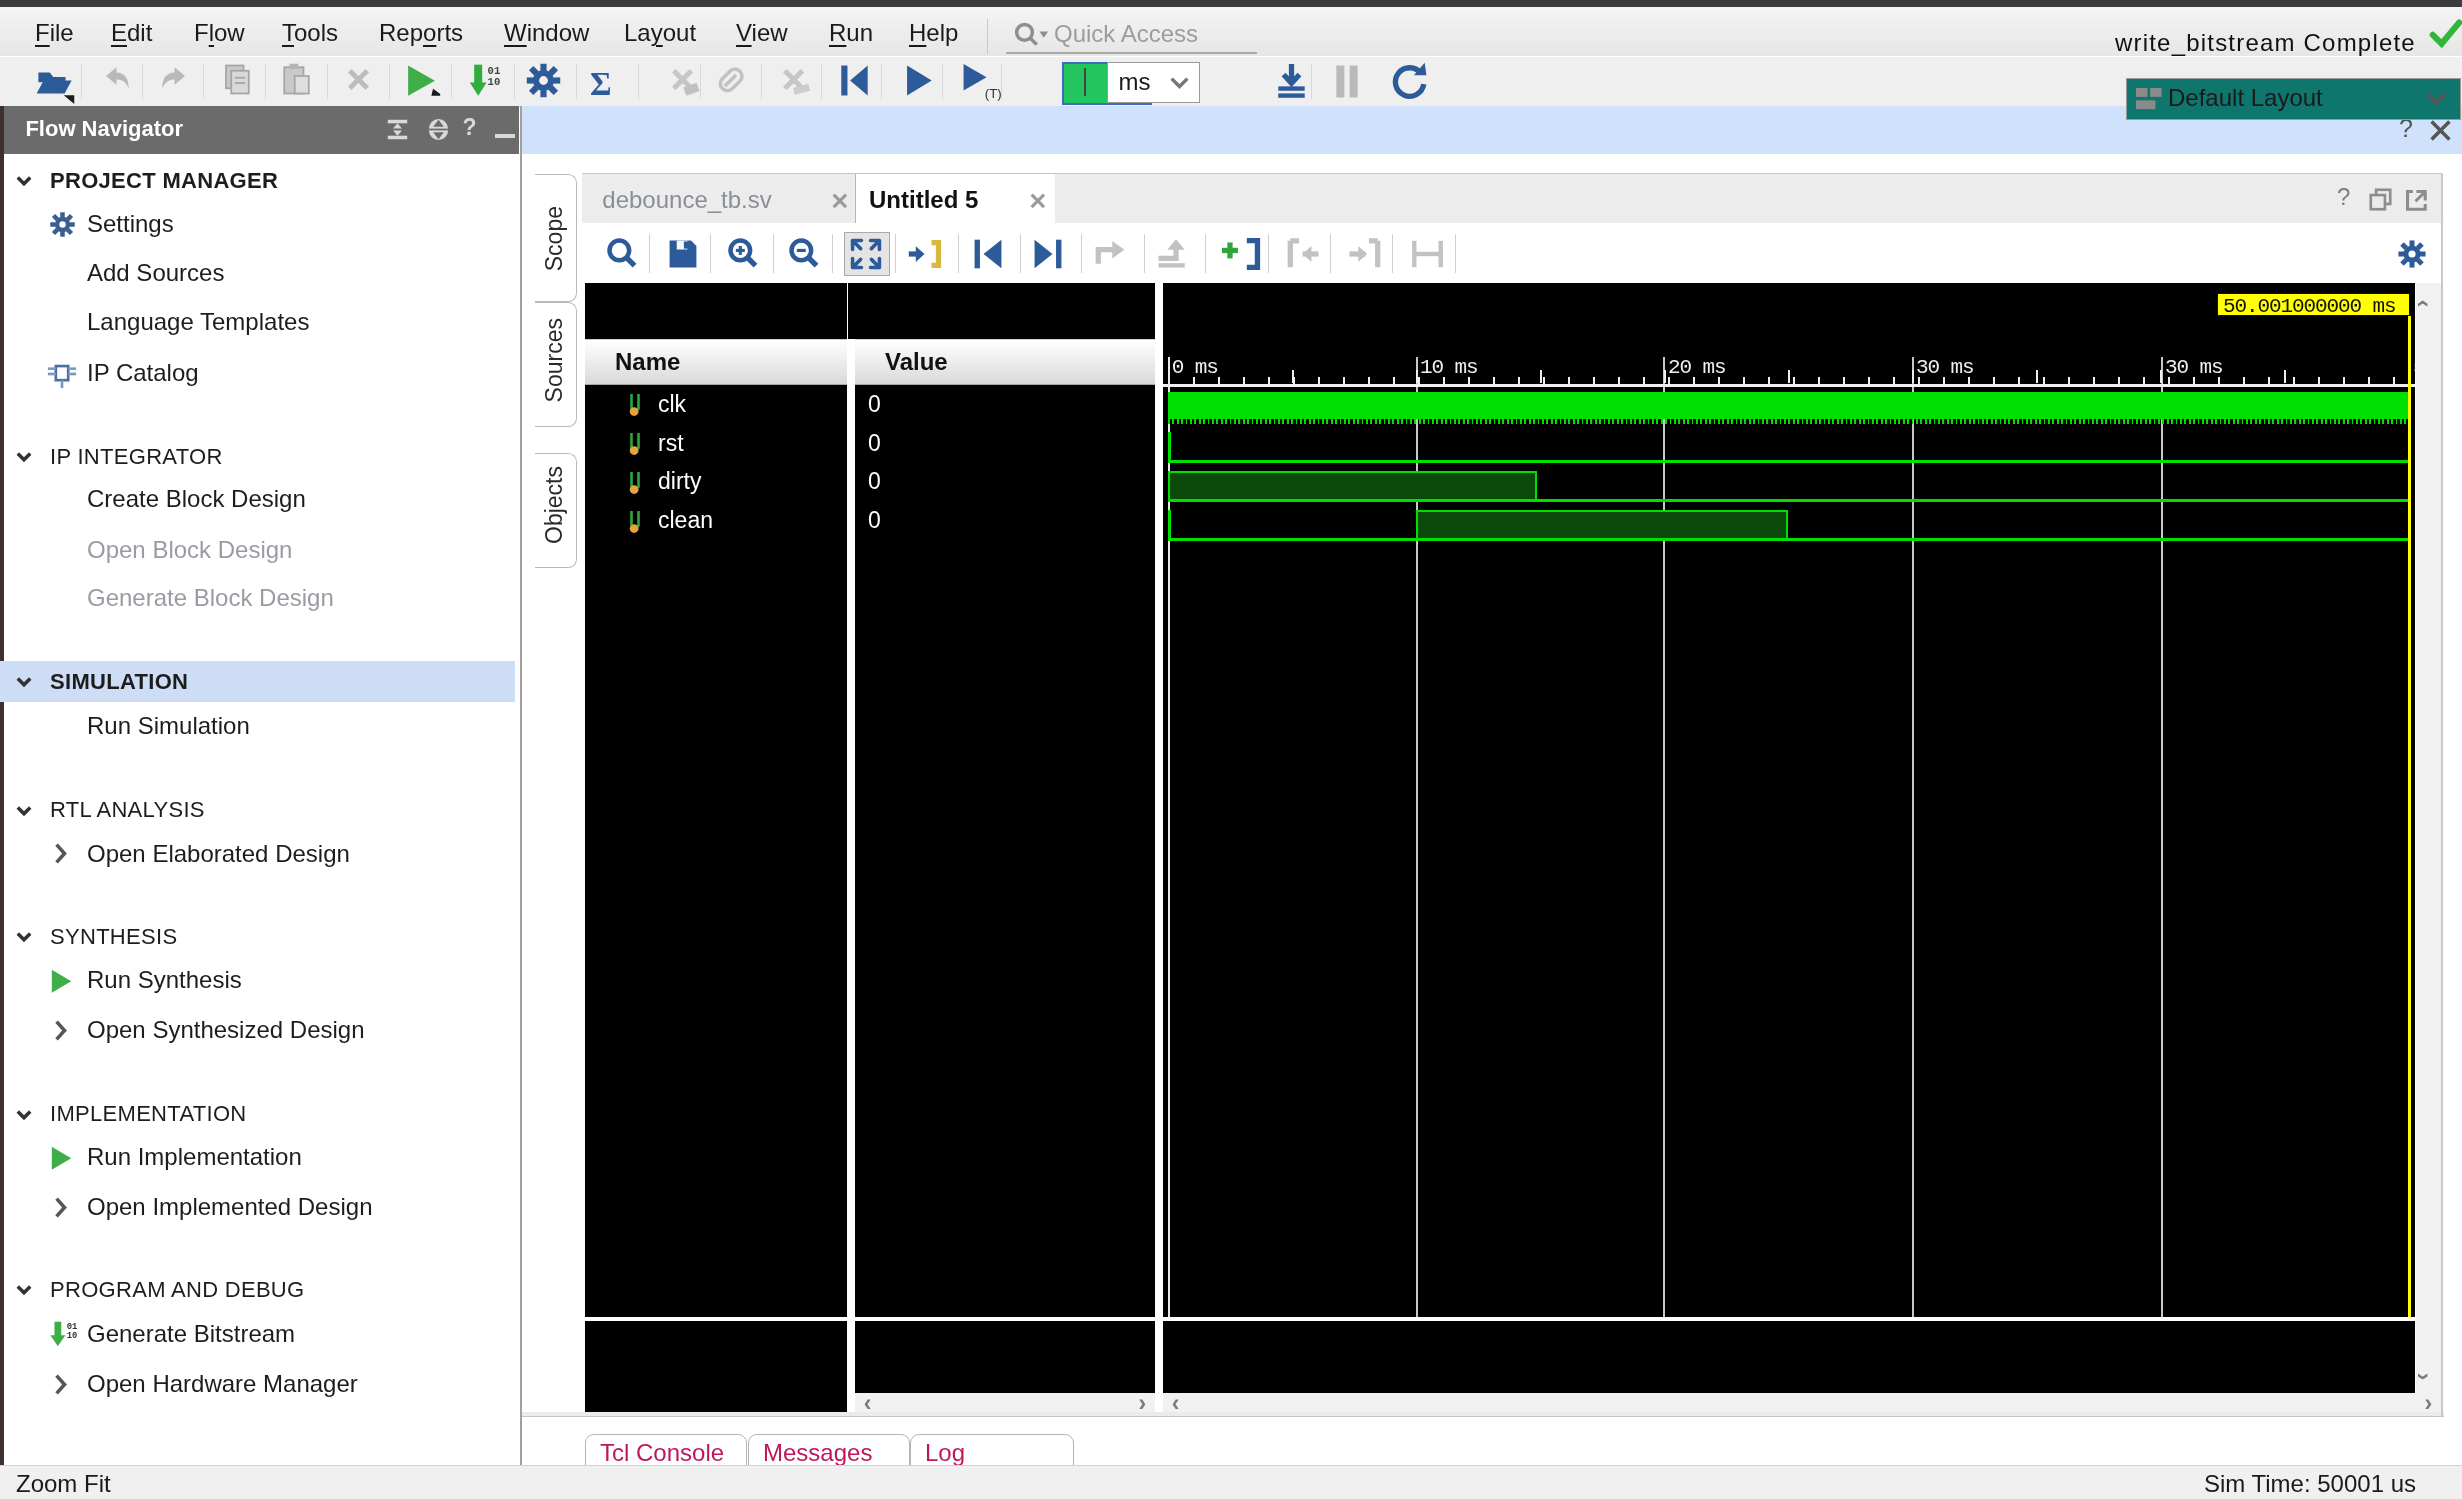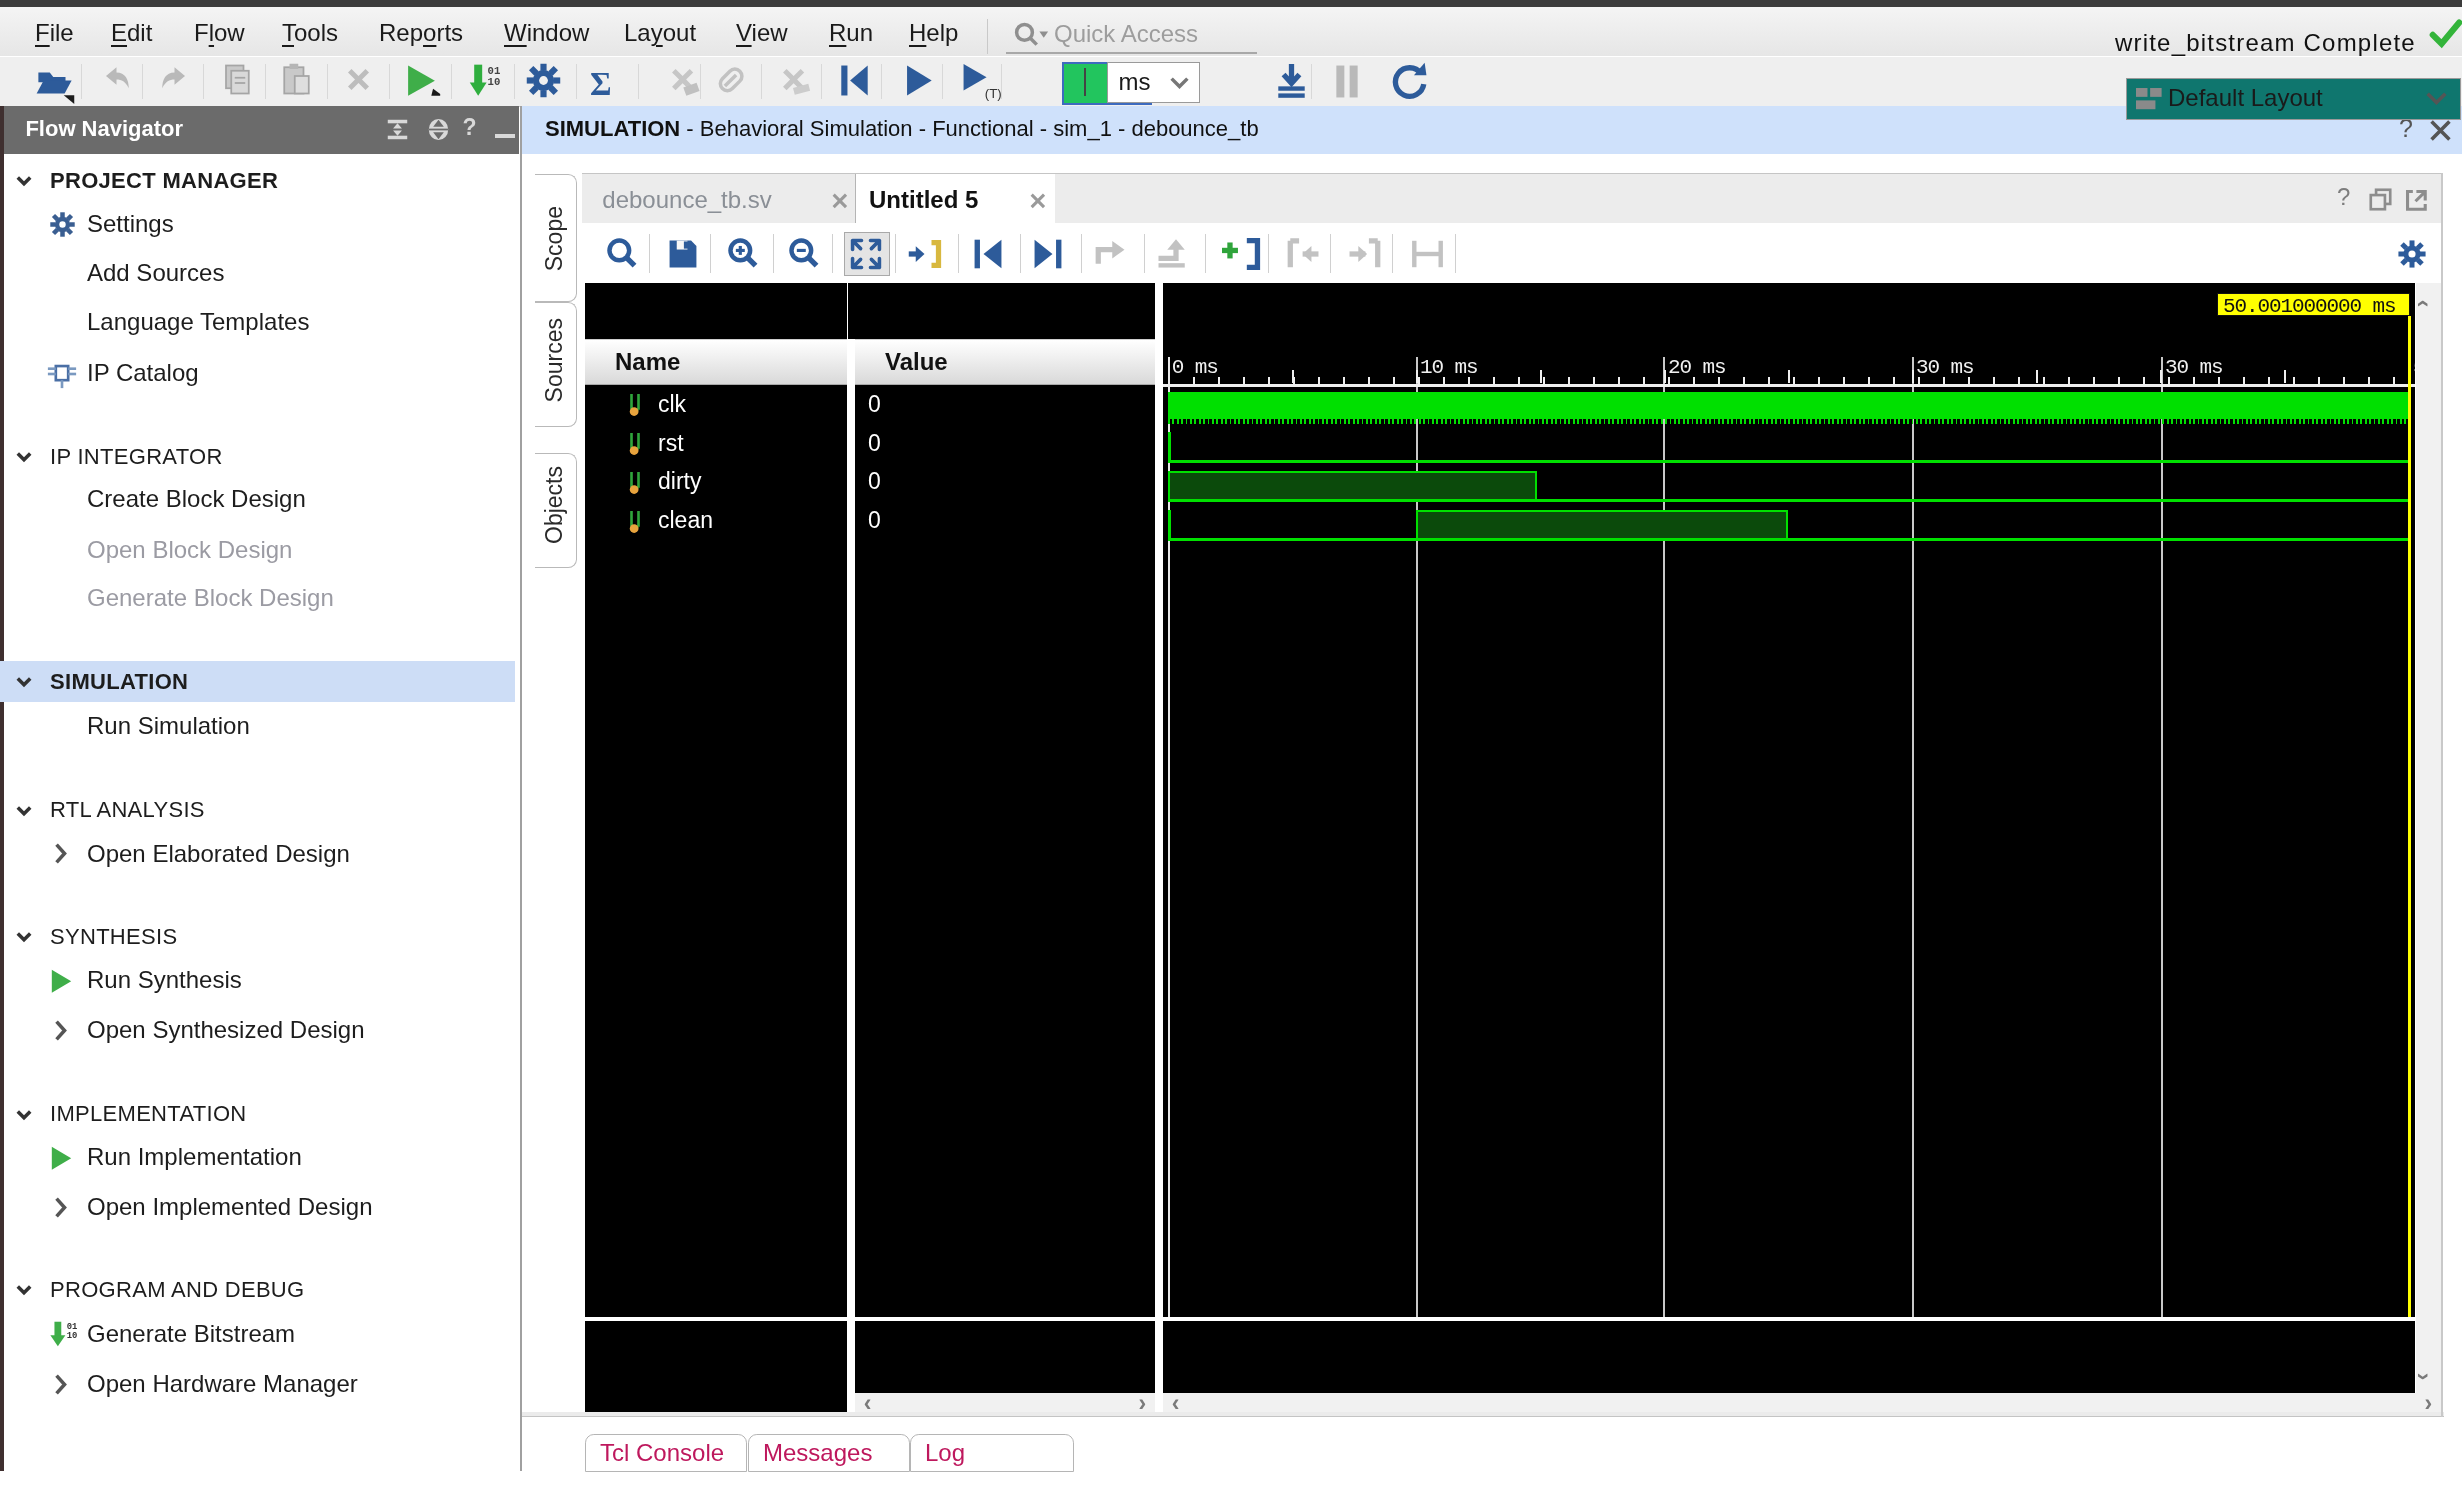--- a/index.html
+++ b/index.html
@@ -362,21 +362,20 @@
     <text x="26" y="14" font-size="13" font-weight="bold" fill="#333" font-family="Liberation Mono,monospace">01</text>
     <text x="26" y="28" font-size="13" font-weight="bold" fill="#333" font-family="Liberation Mono,monospace">10</text>
   </svg>
   <span class="navitem" style="top:1320px">Generate Bitstream</span>
   <svg class="abs" style="left:53px;top:1373px" width="16" height="23" viewBox="0 0 18 26">
       <path d="M4 3 L13 13 L4 23" fill="none" stroke="#555" stroke-width="4"></path>
     </svg>
   <span class="navitem" style="top:1370px">Open Hardware Manager</span>
   <div id="fnborder" class="abs"></div>
   <div id="titlebar" class="abs">
-      <span class="txt"><span class="b">SIMULATION</span> - Behavioral Simulation - Functional - sim_1 - debounce_tb</span>
     <span class="abs" style="left:1877px;top:8px;font-size:25px;color:#555">?</span>
     <svg class="abs" style="left:1906px;top:11.5px" width="25" height="25" viewBox="0 0 28 28">
       <path d="M4 4 L24 24 M24 4 L4 24" stroke="#555" stroke-width="4"></path>
     </svg>
   </div>
   <div class="sidetab" style="top:174px;height:126px">
       <span style="top:31px;left:6.2px">Scope</span>
     </div>
   <div class="sidetab" style="top:302px;height:123px">
       <span style="top:15px;left:6.2px">Sources</span>
@@ -616,14 +615,18 @@
   <div class="btab" style="left:585px;width:160px">
       <span>Tcl Console</span>
     </div>
   <div class="btab" style="left:748px;width:160px">
       <span>Messages</span>
     </div>
   <div class="btab" style="left:910px;width:162px">
       <span>Log</span>
     </div>
   <div class="abs" style="left:2441px;top:173px;width:1.8px;height:1244px;background:#c9c9c9"></div>
+  <div id="statusbar" class="abs">
+      <span class="l">Zoom Fit</span>
+      <span class="r">Sim Time: 50001 us</span>
+    </div>
 </div>
 
 
 </body></html>

